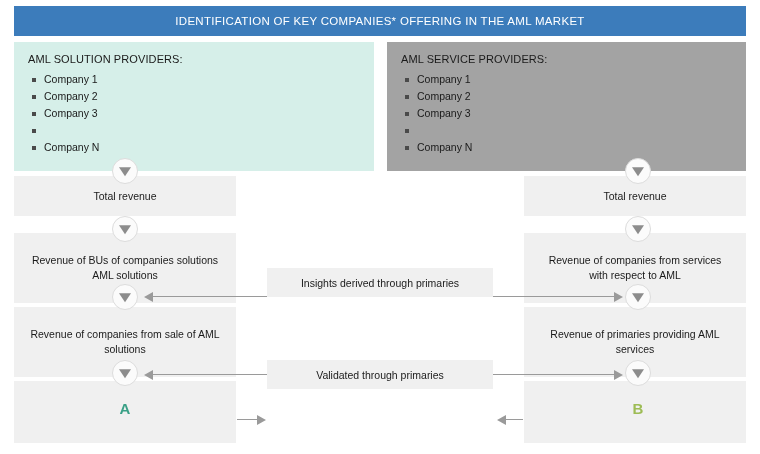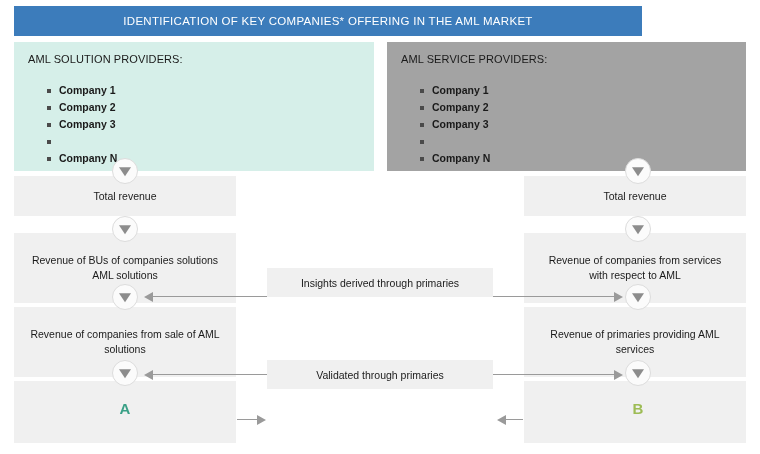--- a/index.html
+++ b/index.html
@@ -17,21 +17,21 @@
     height: 454px;
     background: #ffffff;
     overflow: hidden;
   }
 
   
   .title-band {
     position: absolute;
     left: 14px;
     top: 6px;
-    width: 628px;
+    width: 732px;
     height: 30px;
     background: #3c7cbb;
     color: #ffffff;
     font-size: 11.5px;
     letter-spacing: .3px;
     display: flex;
     align-items: center;
     justify-content: center;
     text-align: center;
   }
@@ -48,23 +48,22 @@
   .panel-right { left: 387px; width: 359px; background: #a3a3a3; }
 
   .panel-heading {
     font-size: 11px;
     color: #1a1a1a;
     margin-bottom: 6px;
     letter-spacing: .1px;
   }
   .panel-list {
     list-style: none;
-    margin: 17px;
+    margin: 2px;
     padding: 0;
-    font-weight: bold;
   }
   .panel-list li {
     position: relative;
     font-size: 10.5px;
     color: #1a1a1a;
     line-height: 17px;
     padding-left: 14px;
     min-height: 17px;
   }
   .panel-list li::before {

